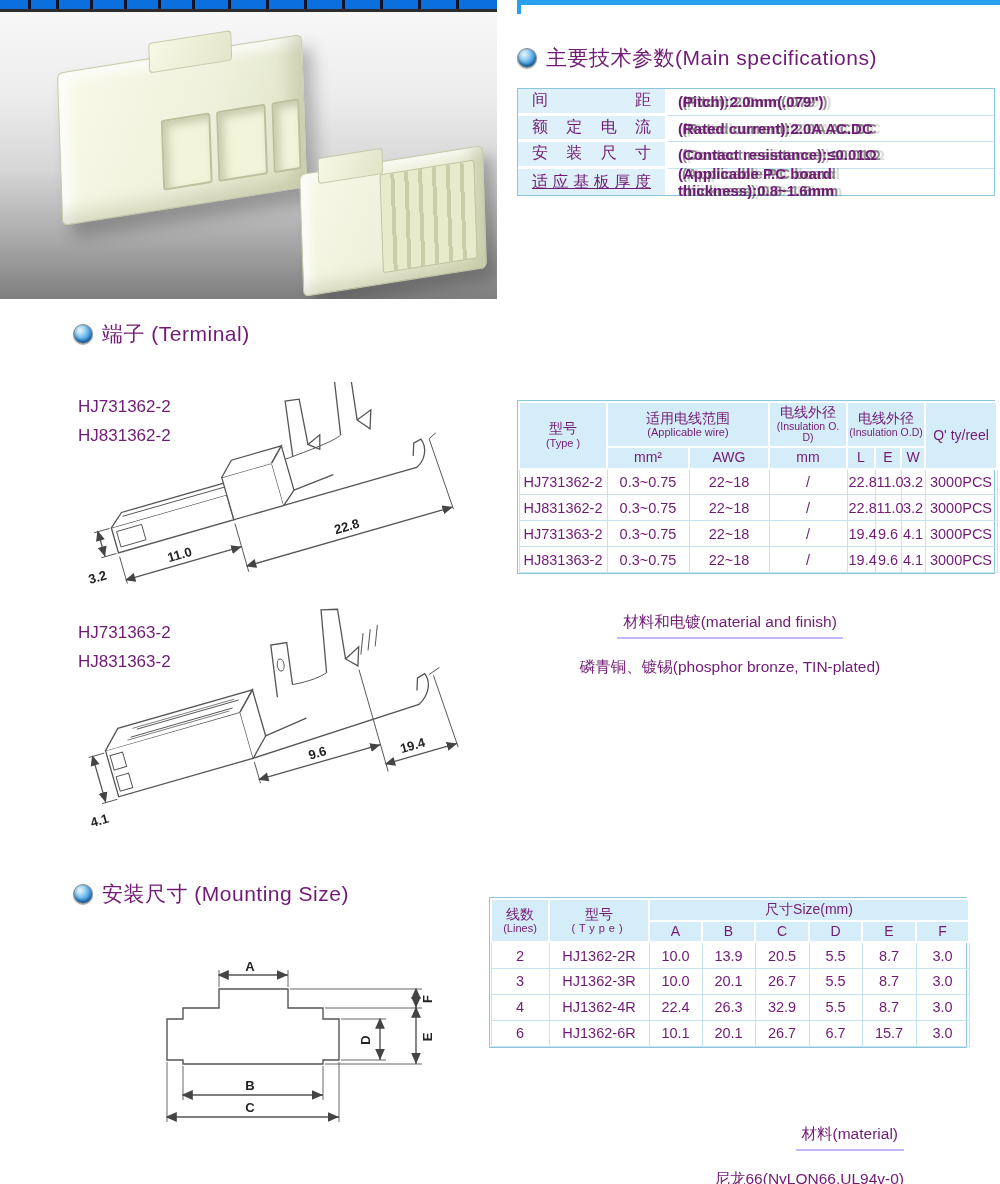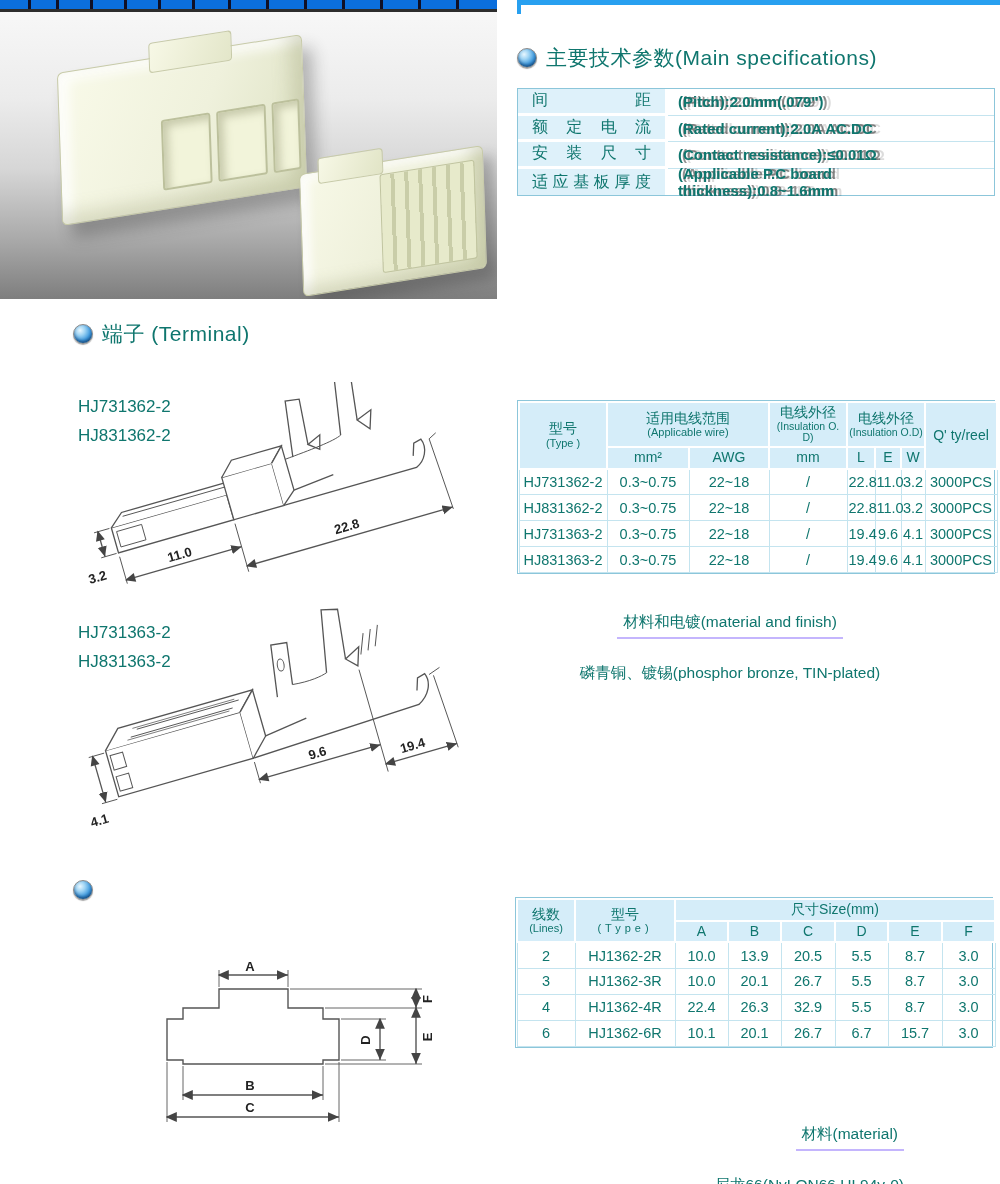--- a/index.html
+++ b/index.html
@@ -1,19 +1,19 @@
 <!DOCTYPE html>
 <html><head>
 <meta charset="utf-8">
 <style>
   * { margin:0; padding:0; box-sizing:border-box; }
   html,body { background:#fff; }
   .page {
     position:relative; width:1000px; height:1184px; background:#fff;
-    font-family:"Liberation Sans","DejaVu Sans",sans-serif; color:#0f766e; overflow:hidden;
+    font-family:"Liberation Sans","DejaVu Sans",sans-serif; color:#701a75; overflow:hidden;
   }
   
   .strip-left { position:absolute; left:0; top:0; width:497px; height:9px; background:#0b6fdd; }
   .strip-left i { position:absolute; top:0; width:3px; height:9px; background:#101026; }
   .strip-right { position:absolute; left:517px; top:0; width:483px; height:5px; background:#28a0f0; }
   .strip-right-stub { position:absolute; left:517px; top:0; width:4px; height:14px; background:#28a0f0; }
   
   .photo {
     position:absolute; left:0; top:9px; width:497px; height:290px;
     background:linear-gradient(180deg,#f7f7f7 0%,#ececec 30%,#d6d6d6 55%,#a8a8a8 80%,#7e7e7e 100%);
@@ -60,21 +60,21 @@
   }
   .heading .txt { font-size:21px; letter-spacing:.5px; }
   
   .spec-wrap { position:absolute; left:517px; top:88px; width:478px; border:1px solid #8cc6da; background:#fff; }
   .spec-row { display:flex; height:26.6px; align-items:stretch; }
   .spec-lbl {
     width:150px; background:#def1fa; border-right:3px solid #fff; border-bottom:3px solid #fff;
     display:flex; align-items:center; padding:0 14px; font-size:16px;
   }
   .spec-lbl span { width:100%; text-align:justify; text-align-last:justify; }
-  .spec-row:last-child .spec-lbl { border-bottom:none; }
+  .spec-row:last-child .spec-lbl { border-bottom:none;text-decoration:underline; }
   .spec-val {
     flex:1; display:flex; align-items:center; padding:0 10px; font-size:15px; font-weight:bold;
     border-bottom:1px solid #c4e4ef;
   }
   .spec-row:last-child .spec-val { border-bottom:none; }
   .ghost { text-shadow:4px 0 0 rgba(10,10,10,.45), 8px 0 0 rgba(10,10,10,.14); }
   
   .gridwrap { position:absolute; border:1px solid #8cc6da; background:#fff; }
   table.grid { border-collapse:collapse; width:100%; table-layout:fixed; }
   table.grid td { text-align:center; vertical-align:middle; font-size:14px; padding:2px 1px; }
@@ -82,21 +82,21 @@
   table.grid .hd .cn { font-size:14px; }
   table.grid .hd .en { font-size:11px; }
   table.grid .hd .en.tiny { font-size:10.5px; }
   table.grid tbody td { border:1px solid #c4e4ef; height:26px; font-size:14.5px; }
   .lsp { letter-spacing:4px; }
   
   svg text { font-family:"Liberation Sans","DejaVu Sans",sans-serif; }
   .models { position:absolute; font-size:17px; line-height:29px; }
   .underblock { position:absolute; text-align:center; }
   .underblock .t { font-size:15.5px; padding:0 6px 4px; display:inline-block; border-bottom:2px solid #c4b5fd; }
-  .underblock .v { font-size:15.5px; margin-top:24px; }
+  .underblock .v { font-size:15.5px; margin-top:18px; }
 </style>
 </head>
 <body>
 
 <div class="page">
 
   <div class="strip-left">
     <i style="left:28px"></i>
       <i style="left:56px"></i>
       <i style="left:90px"></i>
@@ -353,20 +353,21 @@
       <text x="228" y="157" font-size="13" font-weight="bold" fill="#222" stroke="none">9.6</text>
 
       <path d="M366,108 L378,104 M370,110 L374,186" stroke-width="0.9"></path>
       <line x1="300" y1="182" x2="374" y2="182" marker-start="url(#ar2s)" marker-end="url(#ar2)"></line>
       <text x="318" y="176" font-size="13" font-weight="bold" fill="#222" stroke="none">19.4</text>
     </g>
   </svg>
 
   <div class="heading" style="left:73px; top:880px;">
     <span class="sphere"></span>
+    <span class="txt">安装尺寸 (Mounting Size)</span>
   </div>
 
   <svg style="position:absolute; left:140px; top:948px;" width="330" height="190" viewBox="0 0 330 190">
     <defs>
       <marker id="ar3" markerWidth="9" markerHeight="8" refX="8" refY="4" orient="auto">
           <path d="M0,0.5 L8,4 L0,7.5 Z" fill="#444"></path>
         </marker>
       <marker id="ar3s" markerWidth="9" markerHeight="8" refX="1" refY="4" orient="auto">
           <path d="M8,0.5 L0,4 L8,7.5 Z" fill="#444"></path>
         </marker>
@@ -395,21 +396,21 @@
     <g font-size="13" font-weight="bold" fill="#222">
       <text x="110" y="23" text-anchor="middle">A</text>
       <text x="110" y="142" text-anchor="middle">B</text>
       <text x="110" y="164" text-anchor="middle">C</text>
       <text x="230" y="92" text-anchor="middle" transform="rotate(-90 230 92)">D</text>
       <text x="292" y="89" text-anchor="middle" transform="rotate(-90 292 89)">E</text>
       <text x="292" y="51" text-anchor="middle" transform="rotate(-90 292 51)">F</text>
     </g>
   </svg>
 
-  <div class="gridwrap" style="left:515px; top:897px; width:478px;">
+  <div class="gridwrap" style="left:489px; top:897px; width:478px;">
     <table class="grid">
       <colgroup>
         <col style="width:58px">
           <col style="width:100px">
         <col style="width:53px">
           <col style="width:53px">
           <col style="width:54px">
           <col style="width:53px">
           <col style="width:54px">
           <col style="width:53px">

